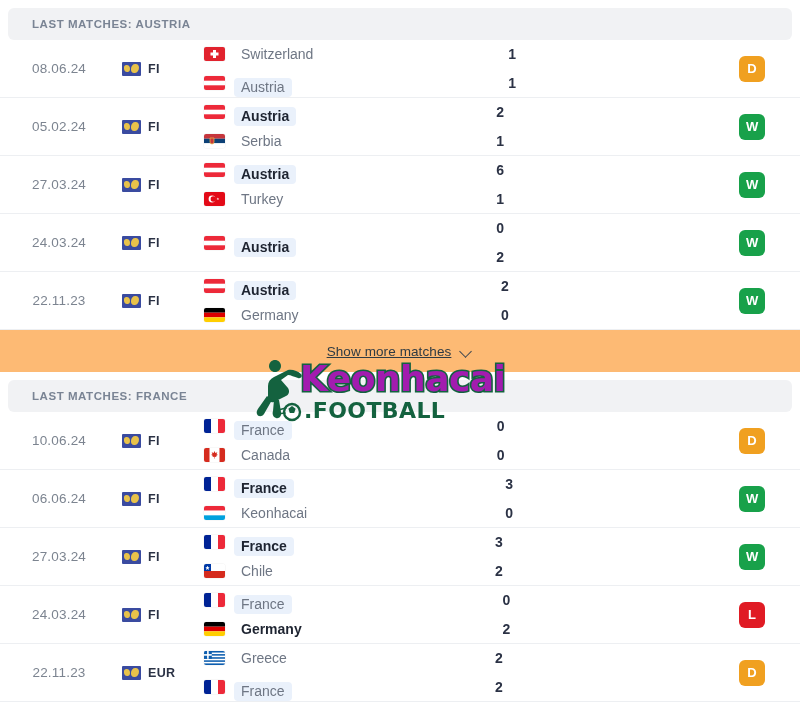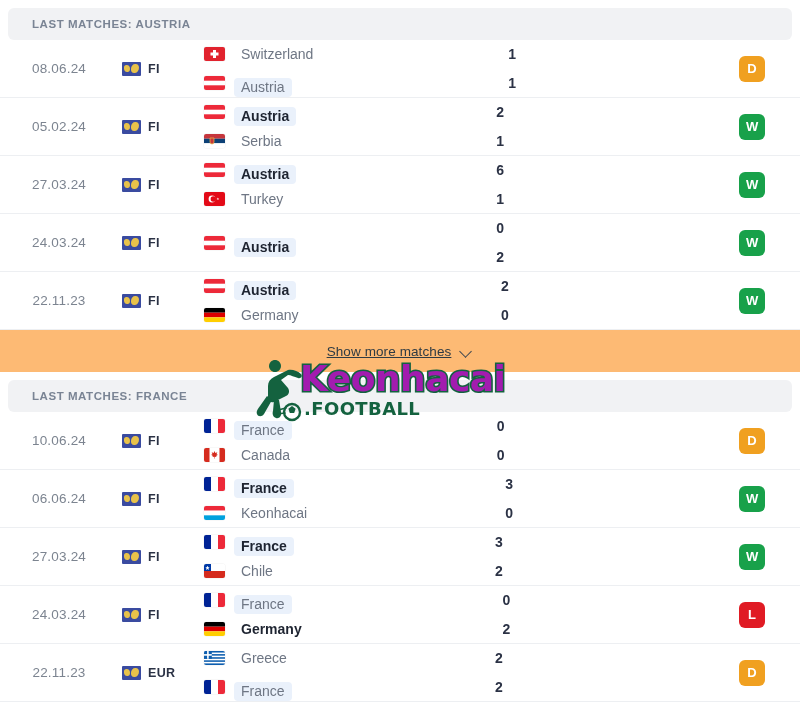--- a/index.html
+++ b/index.html
@@ -218,21 +218,21 @@
     color: #a21caf;
     -webkit-text-stroke: 3.2px #14623f;
     paint-order: stroke fill;
     letter-spacing: -0.5px;
   }
   .wm-sub {
     position: absolute;
     left: 56px;
     top: 38px;
     font-family: "DejaVu Sans", sans-serif;
-    font-size: 18px;
+    font-size: 22px;
     font-weight: bold;
     color: #14623f;
     letter-spacing: 0.4px;
   }
   .wm-player { position: absolute; left: 0; top: 0; }
 </style>
 </head>
 <body>
 
 <div class="page">

